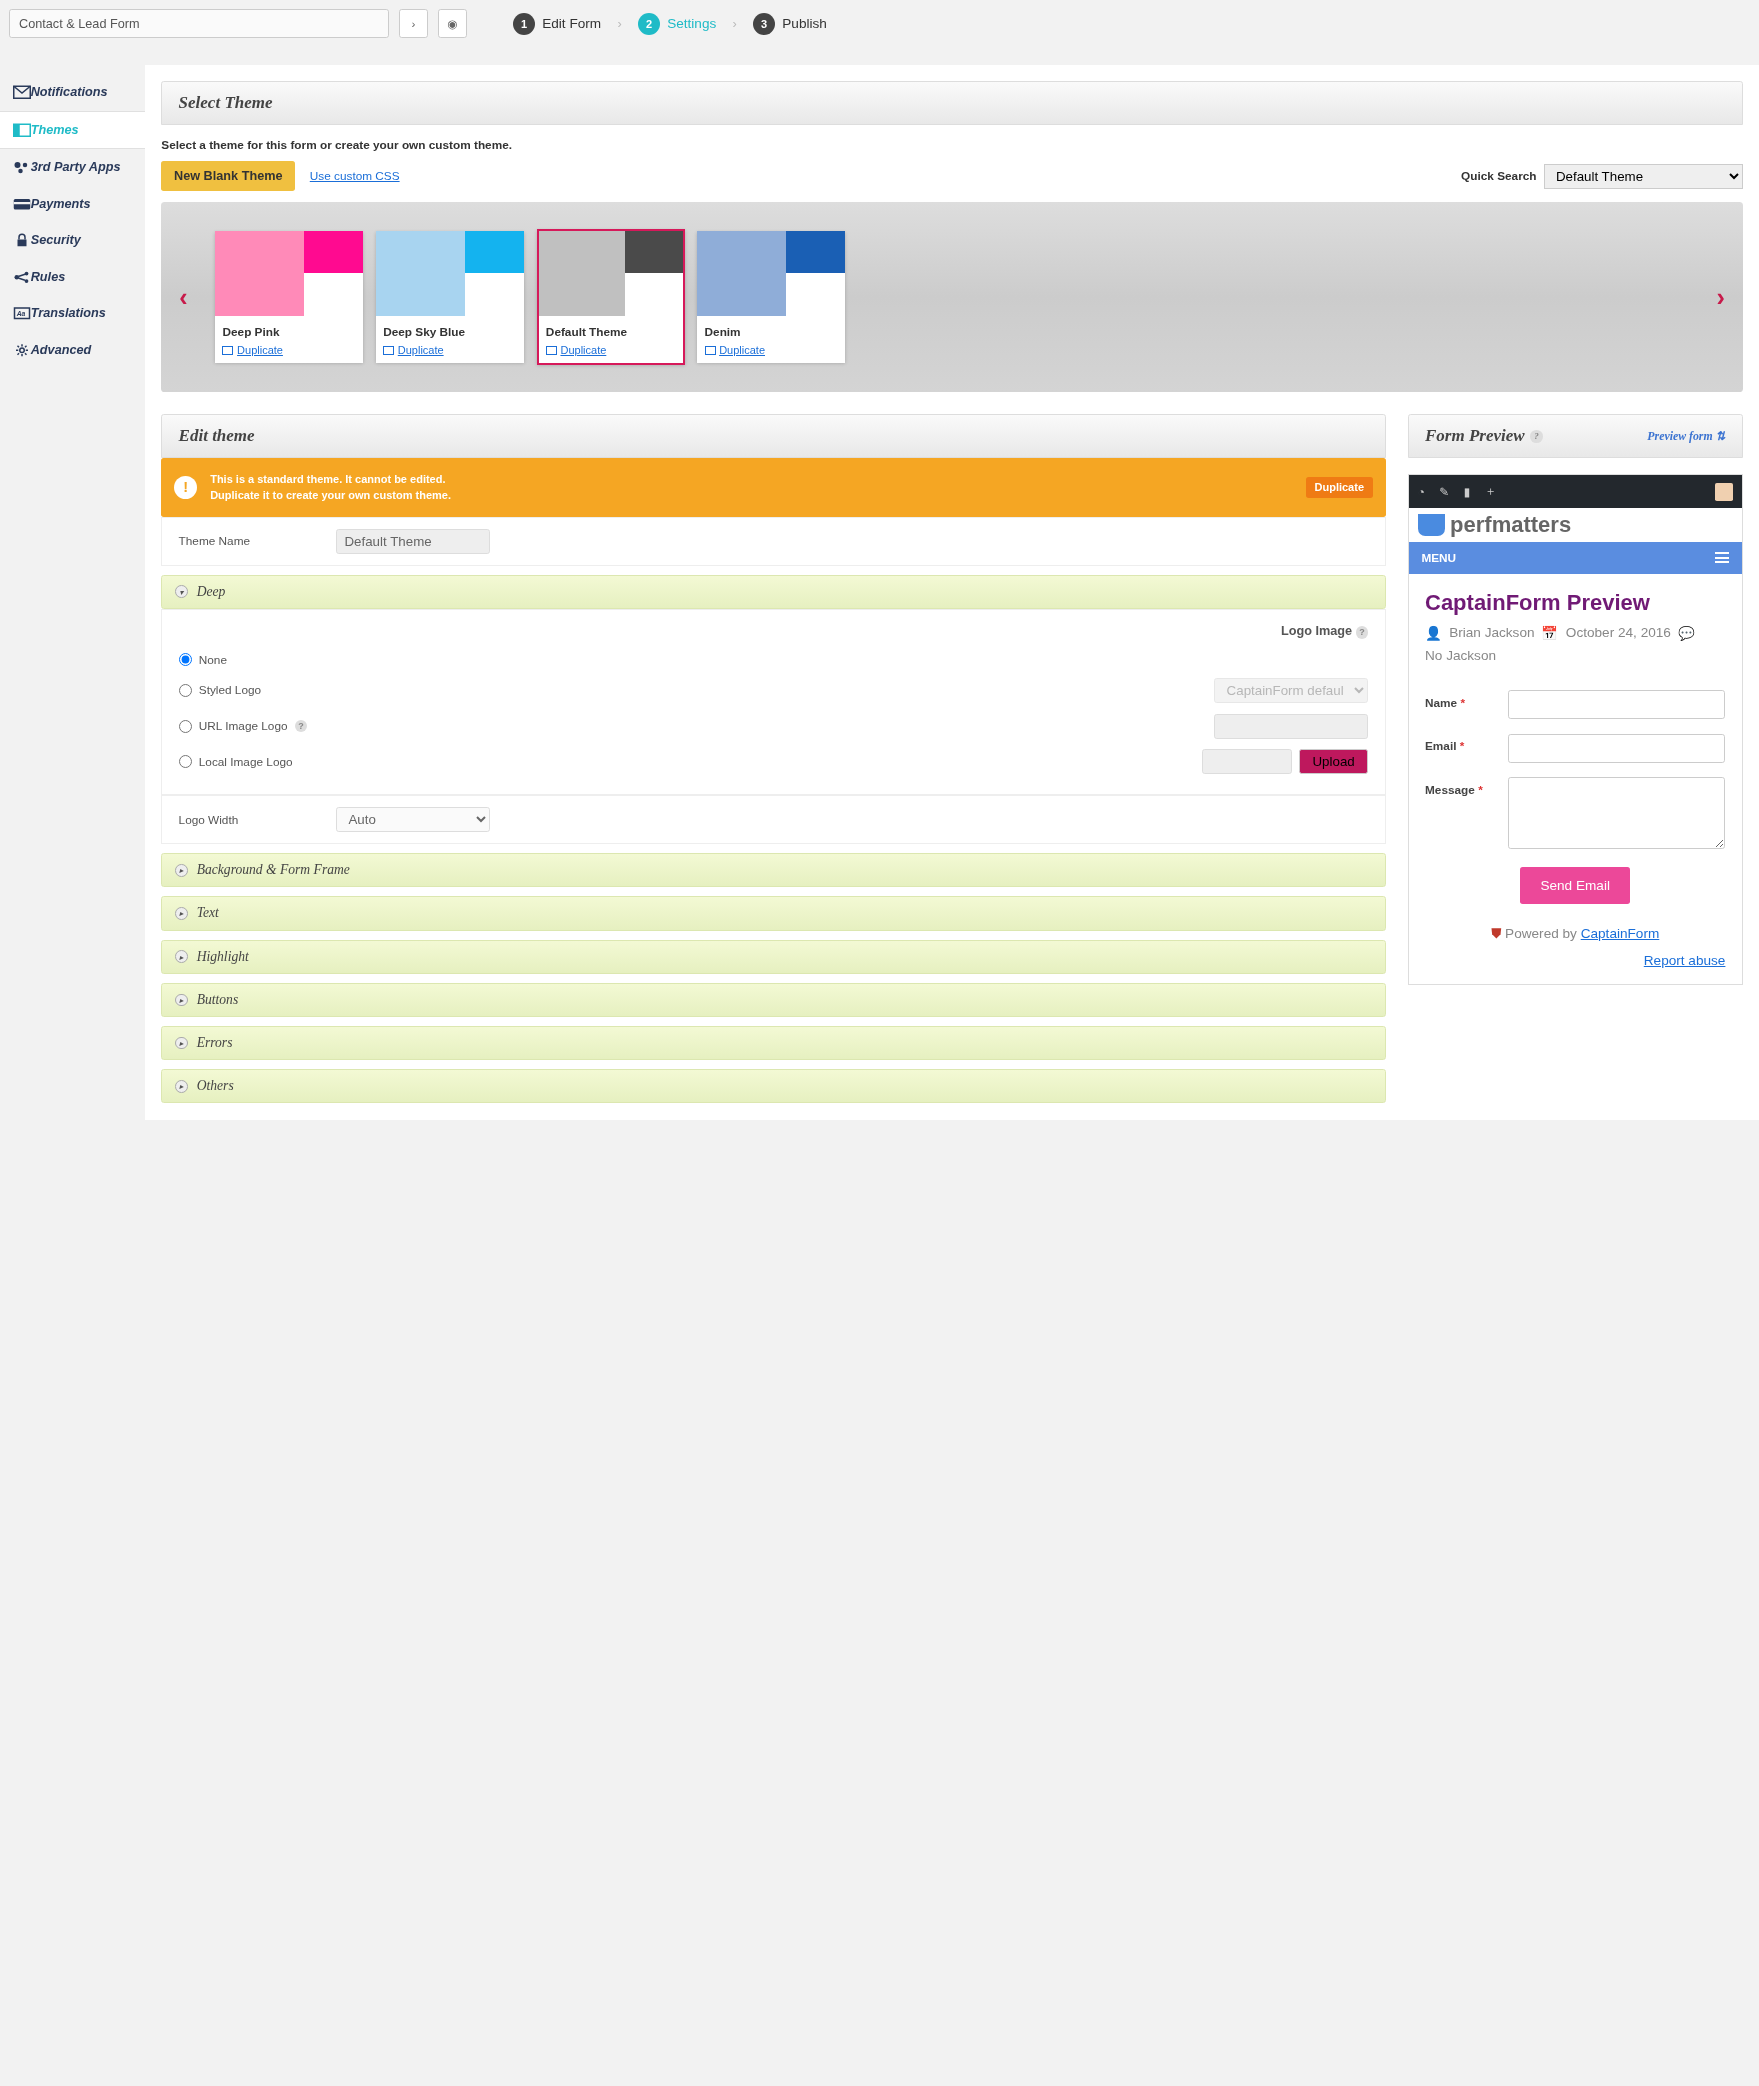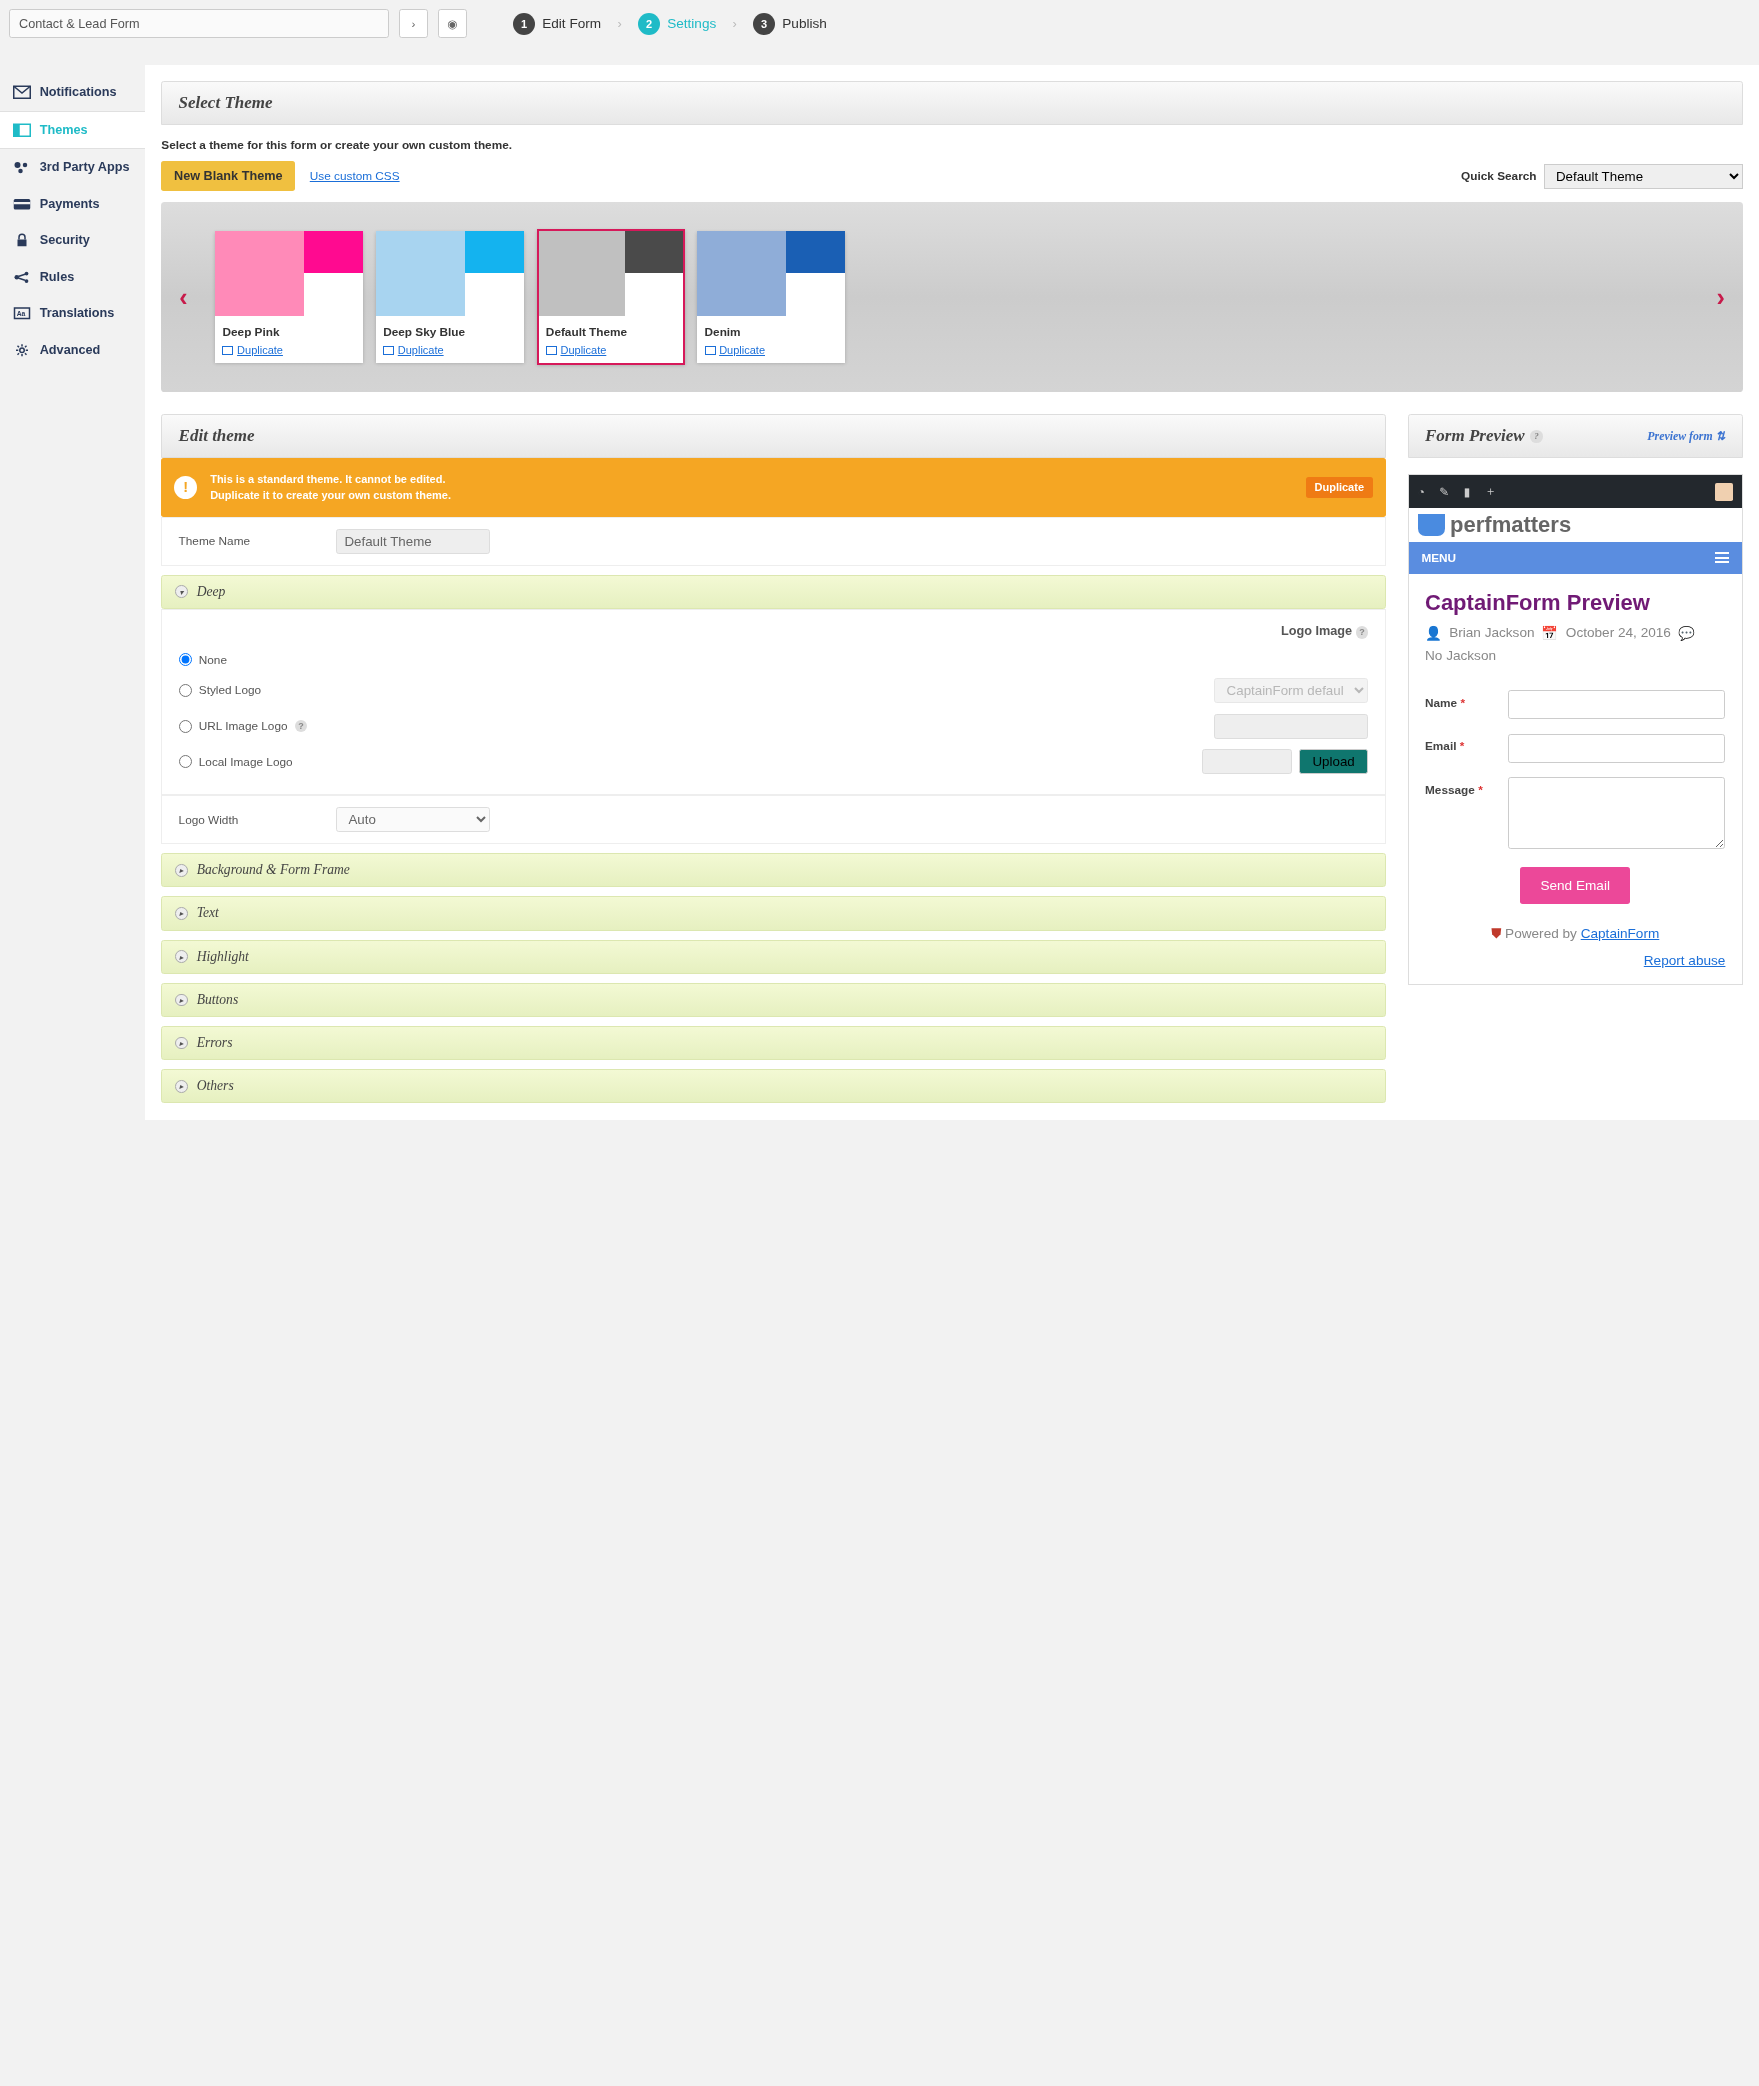--- a/index.html
+++ b/index.html
@@ -8,21 +8,21 @@
 .form-name-input { flex: 0 0 380px; height: 29px; border: 0.9px solid #ccc; border-radius: 2.7px; padding: 0 9px; font-size: 12.7px; color: #555; background: #fafafa; }
 .icon-btn { width: 29px; height: 29px; border: 0.9px solid #ccc; border-radius: 2.7px; background: #fff; display: flex; align-items: center; justify-content: center; cursor: pointer; color: #666; }
 .steps { display: flex; align-items: center; gap: 16.3px; margin-left: 36px; }
 .step { display: flex; align-items: center; gap: 7.2px; font-size: 13.6px; color: #333; }
 .step-circle { width: 22px; height: 22px; border-radius: 50%; background: #444; color: #fff; display: flex; align-items: center; justify-content: center; font-size: 11px; font-weight: bold; }
 .step.active .step-circle { background: #1fbbc7; }
 .step.active span.lbl { color: #1fbbc7; }
 .step-sep { color: #bbb; font-size: 12.7px; }
 .layout { display: flex; }
 .sidebar { width: 145px; background: #f2f2f2; padding-top: 27px; }
-.sidebar-item { display: flex; align-items: center; gap: 9px; padding: 11px 12.7px; color: #2a3a5a; font-weight: bold; font-size: 12.7px; cursor: pointer; }
+.sidebar-item { display: flex; align-items: center; gap: 0; padding: 11px 12.7px; color: #2a3a5a; font-weight: bold; font-size: 12.7px; cursor: pointer; font-style: italic; }
 .sidebar-item.active { background: #fff; color: #1fbbc7; border-top: 0.9px solid #e0e0e0; border-bottom: 0.9px solid #e0e0e0; }
 .sidebar-icon { width: 18px; height: 14.5px; display: inline-block; }
 .main { flex: 1; background: #fff; padding: 16.3px; margin-top: 18px; }
 .panel-header { background: linear-gradient(#fafafa, #e8e8e8); border: 0.9px solid #ddd; border-radius: 2.7px 2.7px 0 0; padding: 11px 16.3px; font-size: 17px; font-weight: bold; color: #444; font-family: Georgia, serif; font-style: italic; }
 .subtext { font-weight: bold; font-size: 11.8px; margin: 12.7px 0 9px 0; }
 .gold-btn { background: #f0c040; border: none; border-radius: 2.7px; padding: 8.1px 12.7px; font-weight: bold; font-size: 12.7px; color: #333; cursor: pointer; }
 .link { color: #1a6ed8; text-decoration: underline; font-size: 11.8px; cursor: pointer; }
 .toprow { display: flex; align-items: center; gap: 14.5px; }
 .quick-search { margin-left: auto; display: flex; align-items: center; gap: 7.2px; font-size: 11.8px; font-weight: bold; }
 .quick-select { width: 199px; height: 25px; border: 0.9px solid #ccc; padding: 0 7.2px; }
@@ -49,21 +49,21 @@
 .form-row { display: flex; align-items: center; padding: 11px 16.3px; border: 0.9px solid #eee; gap: 12.7px; font-size: 11.8px; color: #555; }
 .form-row label { width: 145px; }
 .ro-input { flex: 1; max-width: 154px; height: 25px; border: 0.9px solid #ddd; background: #eee; padding: 0 7.2px; color: #666; border-radius: 2.7px; }
 .acc { margin-top: 9px; border: 0.9px solid #dce7b0; border-radius: 2.7px; background: linear-gradient(#f3f9d4,#e6f0c0); padding: 8.1px 12.7px; display: flex; align-items: center; gap: 9px; font-family: Georgia, serif; font-style: italic; font-size: 13.6px; color: #444; cursor: pointer; }
 .acc-btn { width: 12.7px; height: 12.7px; border-radius: 50%; border: 0.9px solid #aaa; background: #eee; font-size: 8.1px; display: flex; align-items: center; justify-content: center; color: #555; }
 .acc-body { border: 0.9px solid #eee; padding: 14.5px 16.3px; }
 .acc-body .section-label { font-size: 12.7px; font-weight: bold; color: #555; margin-bottom: 9px; text-align: right; }
 .radio-row { display: flex; align-items: center; padding: 5.4px 0; font-size: 11.8px; color: #555; gap: 7.2px; }
 .radio-row input[type=radio] { appearance: auto; }
 .small-input { width: 154px; height: 25px; border: 0.9px solid #ddd; background: #eee; border-radius: 2.7px; margin-left: auto; padding: 0 7.2px; color: #999; }
-.upload-btn { height: 25px; border: 0.9px solid #ccc; background: #0f766e; border-radius: 2.7px; padding: 0 12.7px; cursor: pointer; }
+.upload-btn { height: 25px; border: 0.9px solid #ccc; background: #be185d; border-radius: 2.7px; padding: 0 12.7px; cursor: pointer; }
 .hint-icon { width: 12.7px; height: 12.7px; border-radius: 50%; background: #ddd; color: #888; display: inline-flex; align-items: center; justify-content: center; font-size: 9px; font-weight: bold; }
 .preview-hdr { display: flex; align-items: center; }
 .preview-link { margin-left: auto; color: #3b73d1; font-size: 11.8px; cursor: pointer; }
 .preview-pane { border: 0.9px solid #ddd; margin-top: 16.3px; }
 .adminbar { background: #23282d; height: 33px; display: flex; align-items: center; padding: 0 9px; gap: 14.5px; color: #ccc; }
 .adminbar .avatar { width: 18px; height: 18px; background: #f0d0b0; border-radius: 1.8px; margin-left: auto; }
 .perfmatters { display: flex; align-items: center; gap: 5.4px; padding: 3.6px 9px; font-size: 22px; font-weight: bold; color: #666; overflow: hidden; }
 .perf-icon { width: 27px; height: 22px; background: #4a8be0; border-radius: 0 0 7.2px 7.2px; }
 .menubar { background: #5a8de0; color: #fff; padding: 9px 12.7px; display: flex; align-items: center; font-weight: bold; }
 .hamb { margin-left: auto; display: flex; flex-direction: column; gap: 2.7px; }

